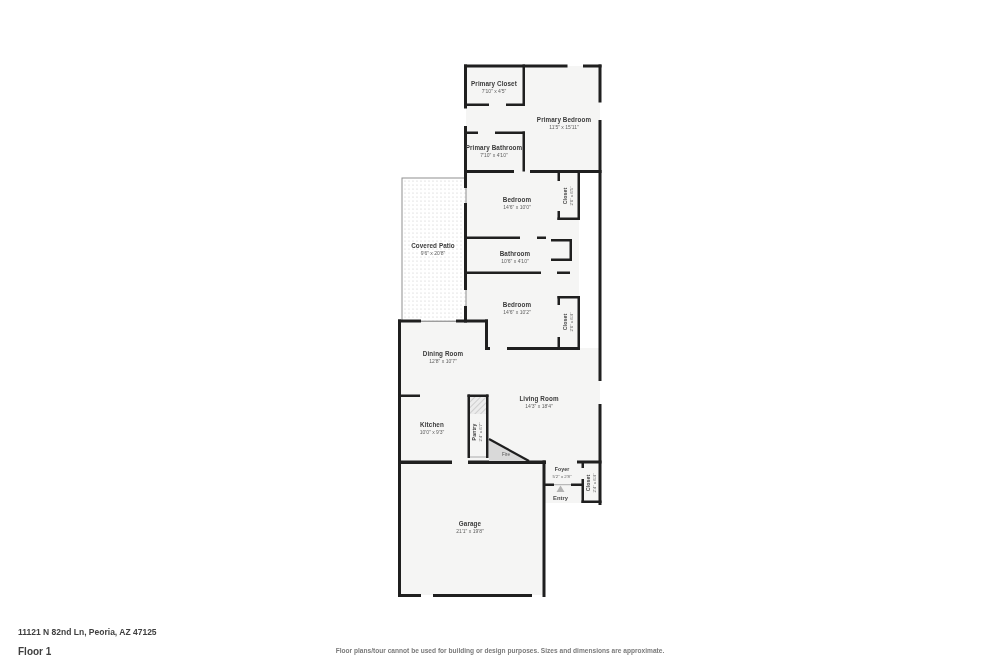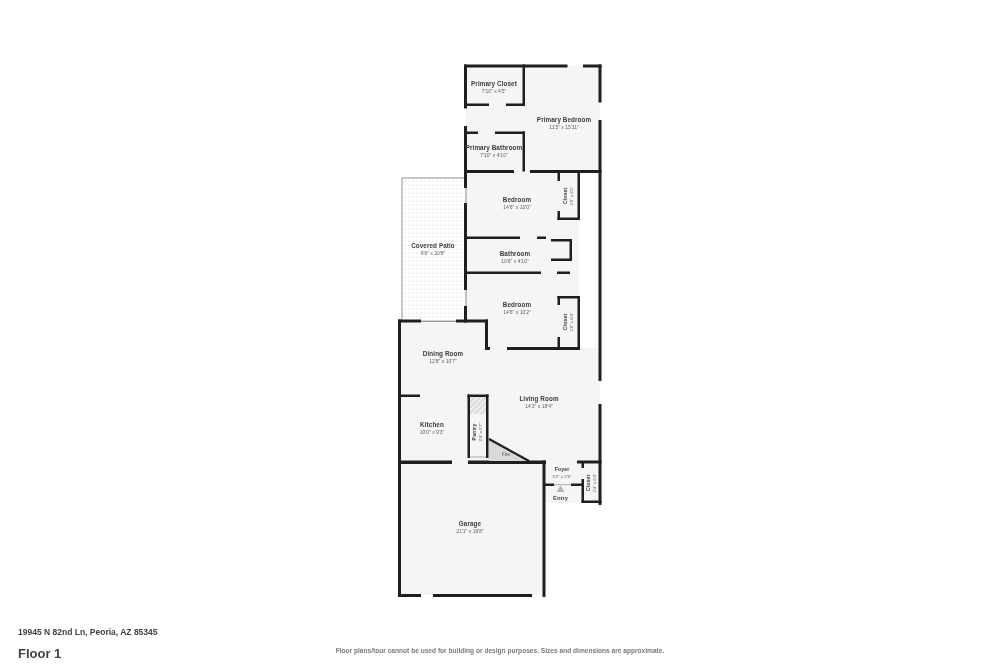--- a/index.html
+++ b/index.html
@@ -10,21 +10,21 @@
   svg text{font-family:"Liberation Sans",sans-serif;}
   .rn{font-size:6.3px;font-weight:700;fill:#3a3a3a;text-anchor:middle;letter-spacing:.1px;}
   .rd{font-size:5px;font-weight:400;fill:#606060;text-anchor:middle;}
   .rn.sm{font-size:5.2px;}
   .rd.sm{font-size:4.4px;}
   .tiny{font-size:4.6px;fill:#555;text-anchor:middle;}
   .entry-t{font-size:5.8px;font-weight:600;fill:#4a4a4a;text-anchor:middle;}
   .wall{fill:#1f1f1f;}
   .sill{fill:#ababab;}
   .address{position:absolute;left:18px;top:627px;font-size:8.5px;font-weight:700;color:#3f3f3f;}
-  .floor{position:absolute;left:18px;top:646px;font-size:13px;font-weight:700;color:#3f3f3f;}
+  .floor{position:absolute;left:18px;top:646px;font-size:10px;font-weight:700;color:#3f3f3f;}
   .disclaimer{position:absolute;left:0;right:0;top:647px;text-align:center;font-size:6.6px;font-weight:600;color:#7a7a7a;}
 </style>
 </head>
 <body>
 
 
 
 <svg width="1000" height="667" viewBox="0 0 1000 667" xmlns="http://www.w3.org/2000/svg">
   <defs>
     <pattern id="dots" width="4" height="4" patternUnits="userSpaceOnUse">
@@ -203,18 +203,18 @@
   <g transform="rotate(-90 591.5 483)">
     <text class="rn sm" x="591.5" y="481.5">Closet</text>
     <text class="rd sm" x="591.5" y="487.5">2'4" x 6'4"</text>
   </g>
   <g>
     <text class="rn" x="470" y="526">Garage</text>
     <text class="rd" x="470" y="533">21'1" x 19'8"</text>
   </g>
 </svg>
 
-<div class="address">19945 N 82nd Ln, Peoria, AZ 85345</div>
+<div class="address">11121 N 82nd Ln, Peoria, AZ 47125</div>
 <div class="floor">Floor 1</div>
 <div class="disclaimer">Floor plans/tour cannot be used for building or design purposes. Sizes and dimensions are approximate.</div>
 
 
 
 
 </body></html>

